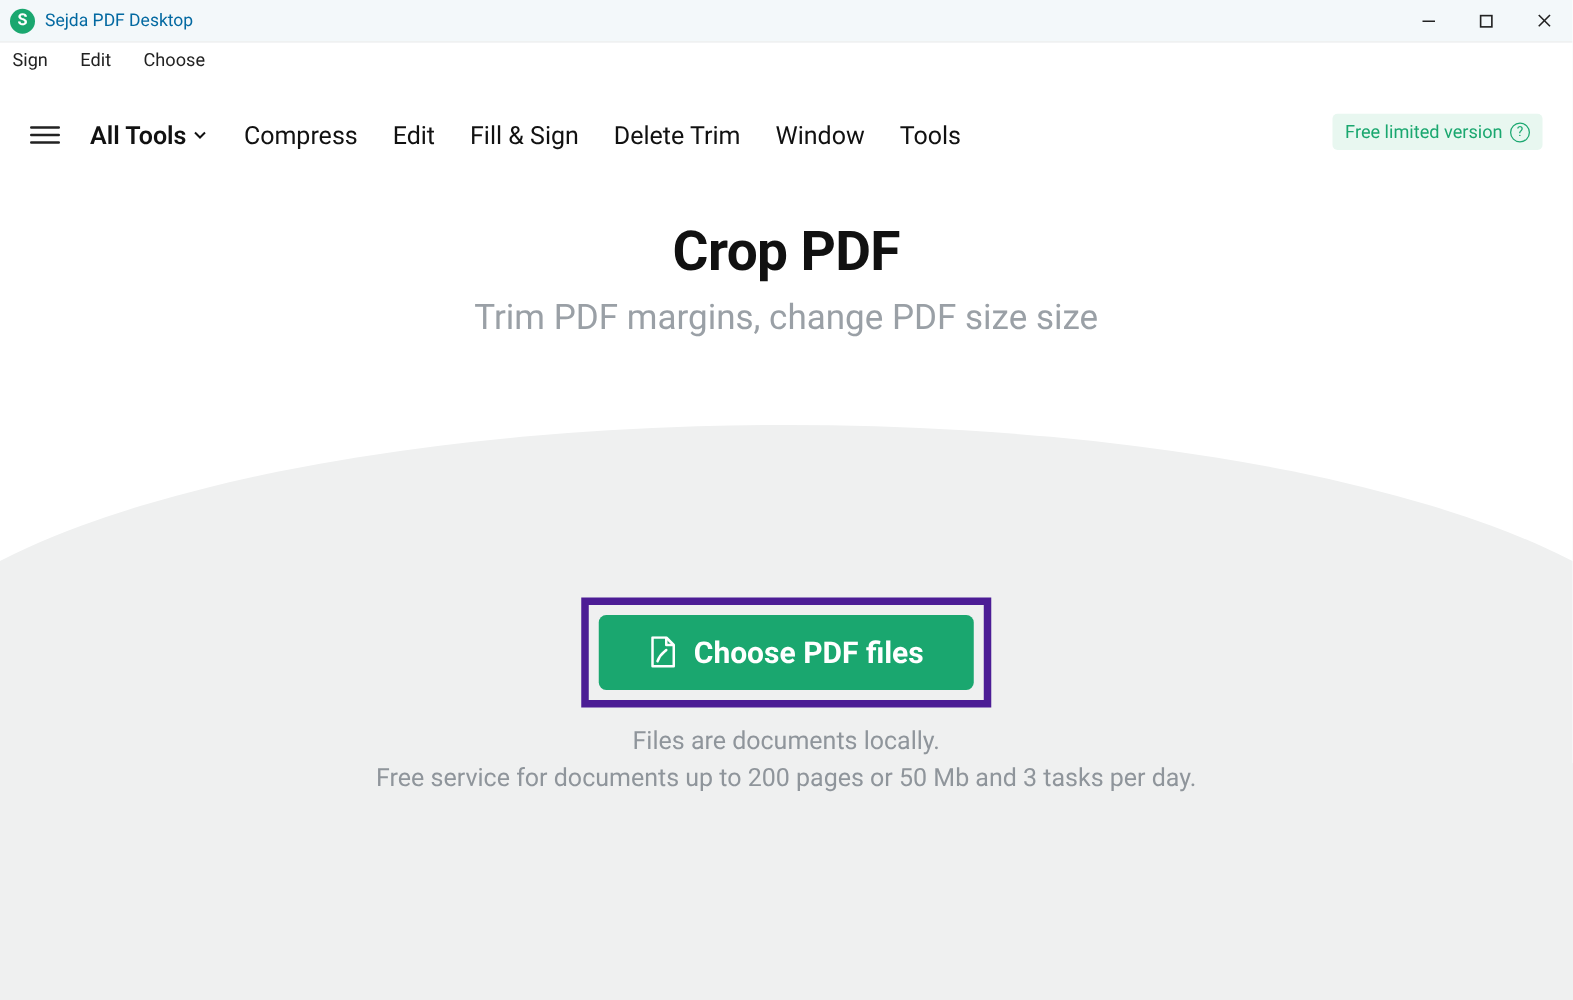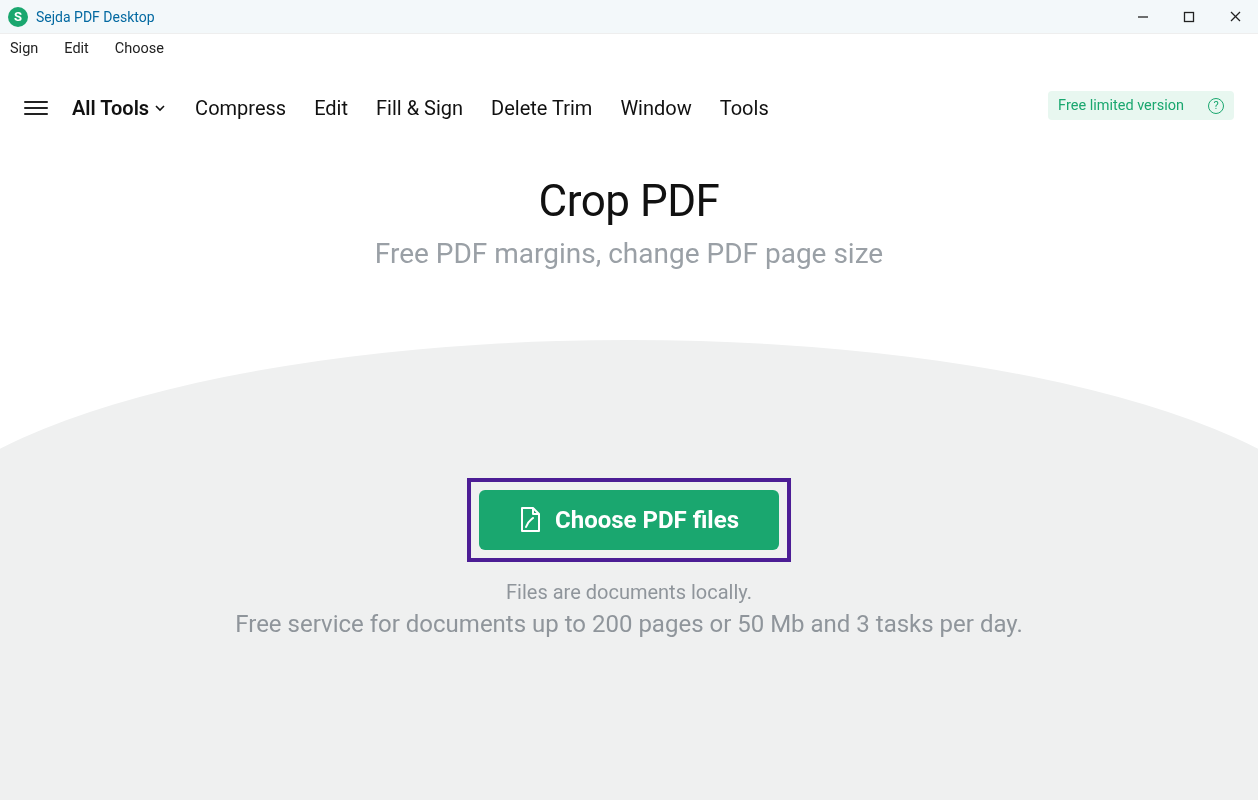--- a/index.html
+++ b/index.html
@@ -11,33 +11,33 @@
   .titlebar-spacer { flex: 1 1 auto; }
   .win-btn { width: 46px; height: 34px; display: flex; align-items: center; justify-content: center; color: #222; font-size: 16px; }
   .menubar { height: 28px; display: flex; align-items: center; gap: 18px; padding-left: 6px; }
   .menubar-item { font-size: 14.5px; color: #222; padding: 2px 4px; cursor: default; }
   .toolbar { height: 58px; display: flex; align-items: flex-end; padding: 0 24px; }
   .hamburger { width: 24px; height: 24px; display: flex; flex-direction: column; justify-content: center; gap: 4px; margin-right: 24px; }
   .hamburger span { display: block; height: 2px; background: #222; border-radius: 1px; }
   .tool-link { font-size: 20px; color: #111; margin-right: 28px; display: flex; align-items: center; cursor: pointer; }
   .tool-link .chev { margin-left: 4px; }
   .toolbar-spacer { flex: 1 1 auto; }
-  .free-badge { background: #e8f7f0; color: #1aa76f; font-size: 14.5px; padding: 6px 10px; border-radius: 4px; display: flex; align-items: center; gap: 24px; }
+  .free-badge { background: #e8f7f0; color: #1aa76f; font-size: 14.5px; padding: 6px 10px; border-radius: 4px; display: flex; align-items: center; gap: 6px; }
   .free-badge .q { width: 16px; height: 16px; border: 1.4px solid #1aa76f; border-radius: 50%; display: flex; align-items: center; justify-content: center; font-size: 11px; line-height: 1; }
   .hero { text-align: center; margin-top: 55px; }
-  .hero-title { font-size: 44px; font-weight: 400; color: #111; letter-spacing: -0.5px; }
+  .hero-title { font-size: 44px; font-weight: 700; color: #111; letter-spacing: -0.5px; }
   .hero-sub { font-size: 28px; color: #9aa0a6; margin-top: 10px; }
   .wave-wrap { position: absolute; left: 0; right: 0; top: 340px; bottom: 0; overflow: hidden; }
   .wave { position: absolute; left: -100px; right: -100px; top: 0; height: 700px; background: #eff0f0; border-top-left-radius: 50% 220px; border-top-right-radius: 50% 220px; }
   .cta-wrap { position: absolute; top: 478px; left: 50%; transform: translateX(-50%); text-align: center; }
-  .cta-frame { border: 4px solid #4c1d95; padding: 8px; display: inline-block; }
+  .cta-frame { border: 6px solid #4c1d95; padding: 8px; display: inline-block; }
   .cta-btn { background: #1aa76f; color: #fff; font-size: 24px; font-weight: 700; border: none; border-radius: 6px; padding: 16px 40px; display: flex; align-items: center; gap: 14px; cursor: pointer; }
   .cta-btn .file-icon { display: inline-flex; }
   .info1 { position: absolute; top: 580px; left: 0; right: 0; text-align: center; font-size: 20px; color: #8f959b; }
-  .info2 { position: absolute; top: 610px; left: 0; right: 0; text-align: center; font-size: 24px; color: #8f959b; }
+  .info2 { position: absolute; top: 610px; left: 0; right: 0; text-align: center; font-size: 20px; color: #8f959b; }
   svg { display: block; }
 </style>
 </head>
 <body>
 
 <div class="titlebar">
   <div class="titlebar-logo">
     <span class="titlebar-logo-inner">S</span>
   </div>
   <div class="titlebar-title">Sejda PDF Desktop</div>
@@ -88,21 +88,21 @@
   <div class="tool-link">Tools</div>
   <div class="toolbar-spacer"></div>
   <div class="free-badge">
     <span>Free limited version</span>
     <span class="q">?</span>
   </div>
 </div>
 
 <div class="hero">
   <div class="hero-title">Crop PDF</div>
-  <div class="hero-sub">Free PDF margins, change PDF page size</div>
+  <div class="hero-sub">Trim PDF margins, change PDF size size</div>
 </div>
 
 <div class="wave-wrap">
   <div class="wave"></div>
 </div>
 
 <div class="cta-wrap">
   <div class="cta-frame">
     <button class="cta-btn">
       <span class="file-icon">

